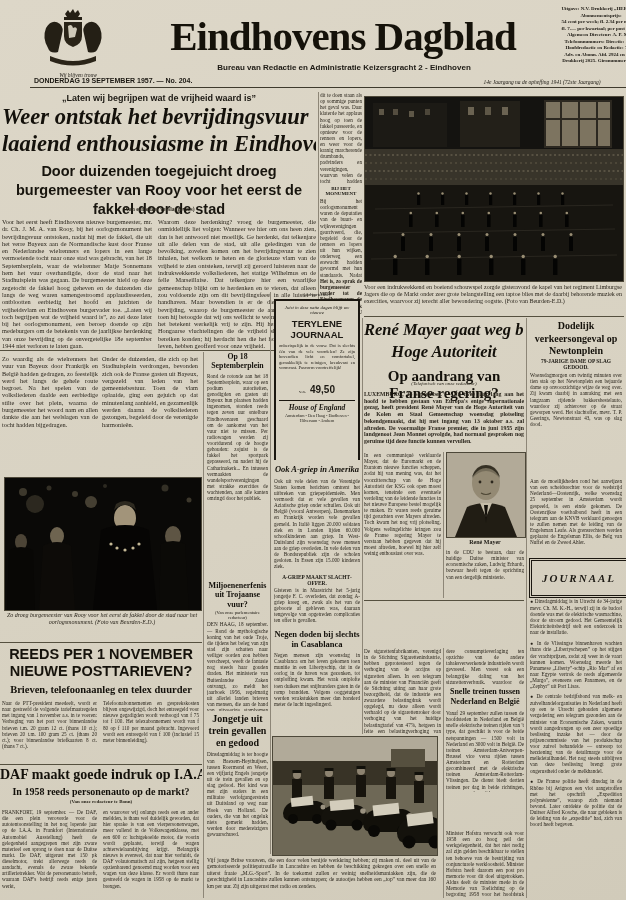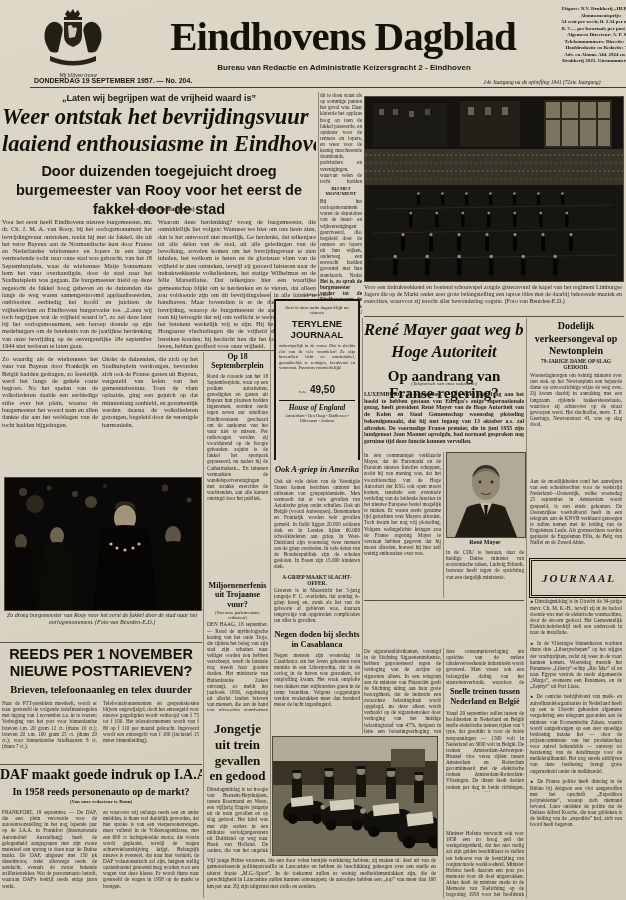--- a/index.html
+++ b/index.html
@@ -176,21 +176,21 @@
   <div class="abs tx" style="left:2px;top:355px;width:96px;height:119px;">Zo waardig als de wielrenners het vuur van Bayeux door Frankrijk en België hadden gedragen, zo feestelijk werd het langs de gehele route begroet. Na het spelen van de volksliederen daalde een eerbiedige stilte over het plein, waarna de burgemeester het woord nam en allen dankte die aan het welslagen van de tocht hadden bijgedragen.</div>
   <div class="abs tx" style="left:102px;top:355px;width:96px;height:119px;">Onder de duizenden, die zich op het Stadhuisplein verdrongen, bevonden zich ook de Franse gasten uit Bayeux, vergezeld van leden van het gemeentebestuur. Toen de vlam oplaaide, ging een gejuich op dat minutenlang aanhield, en gezamenlijk werden daarna de volksliederen gezongen, begeleid door de verenigde harmonieën.</div>
 
   <div class="vrule" style="left:203px;top:352px;height:546px;"></div>
   <div class="abs" style="left:207px;top:352px;width: 61px;height:502px;">
     <div class="hd" style="font-size:7.8px;line-height:1.2;">Op 18 Septemberplein</div>
     <div class="tx5" style="height:204px;overflow:hidden;margin-top:2px;">Rond de rotonde aan het 18 Septemberplein, waar op een podium autoriteiten, genodigden en gasten uit Bayeux hun plaatsen hadden ingenomen, stonden reeds tegen zeven uur ontelbare Eindhovenaren geschaard om de aankomst van het vuur niet te missen. Per radiowagen werden zij voortdurend op de hoogte gehouden: zojuist is de fakkel het sportpark gepasseerd, nu nadert hij de Catharinakerk... En intussen vermaakten de wandelsportverenigingen met strakke exercities de wachtenden, aan alle kanten omringd door het publiek.</div>
     <div class="hd" style="font-size:8px;line-height:1.2;margin-top:4px;">Miljoenenerfenis uit Trojaanse vuur?</div>
     <div style="font-size:4.6px;text-align:center;margin:1px 0;">(Van onze parlementaire redacteur)</div>
     <div class="tx5" style="height:90px;overflow:hidden;">DEN HAAG, 18 september. — Rond de mythologische koning van het oude Troje, die tijdens het beleg van zijn stad zijn schatten naar veiliger oorden zou hebben verscheept, weeft de fantasie nog steeds haar gouden draden. Het ministerie van Buitenlandse Zaken ontvangt, zo meldt het jaarboek 1956, regelmatig uit allerlei landen brieven van mensen, die aan de hand van uitvoerige stambomen menen te kunnen aantonen, dat zij aanspraken op deze „imaginaire nalatenschappen” hebben.</div>
-    <div class="hd" style="font-size:13px;line-height:1.2;margin-top:10px;">Jongetje uit trein gevallen en gedood</div>
+    <div class="hd" style="font-size:10px;line-height:1.2;margin-top:2px;">Jongetje uit trein gevallen en gedood</div>
     <div class="tx5" style="height:92px;overflow:hidden;margin-top:2px;">Dinsdagmiddag is ter hoogte van Baexem-Heythuijsen, tussen Roermond en Weert, een vijfjarig Engels jongetje uit de trein gevallen en op slag gedood. Het kind was met zijn ouders in een militaire verlofgangerstrein uit Duitsland op weg naar Hoek van Holland. De ouders, die van het ongeluk niets gemerkt hadden, werden door medereizigers gewaarschuwd.</div>
   </div>
 
   <div class="abs photo" style="left:4px;top:477px;width:196px;height:132px;">
     <svg width="196" height="132" viewBox="0 0 196 132">
       <rect width="196" height="132" fill="#0a0907"></rect>
       <circle cx="18" cy="14" r="4" fill="#3d382c"></circle>
         <circle cx="44" cy="10" r="2.5" fill="#332f25"></circle>
       <circle cx="70" cy="16" r="3" fill="#3d382c"></circle>
         <circle cx="160" cy="10" r="3.5" fill="#332f25"></circle>

